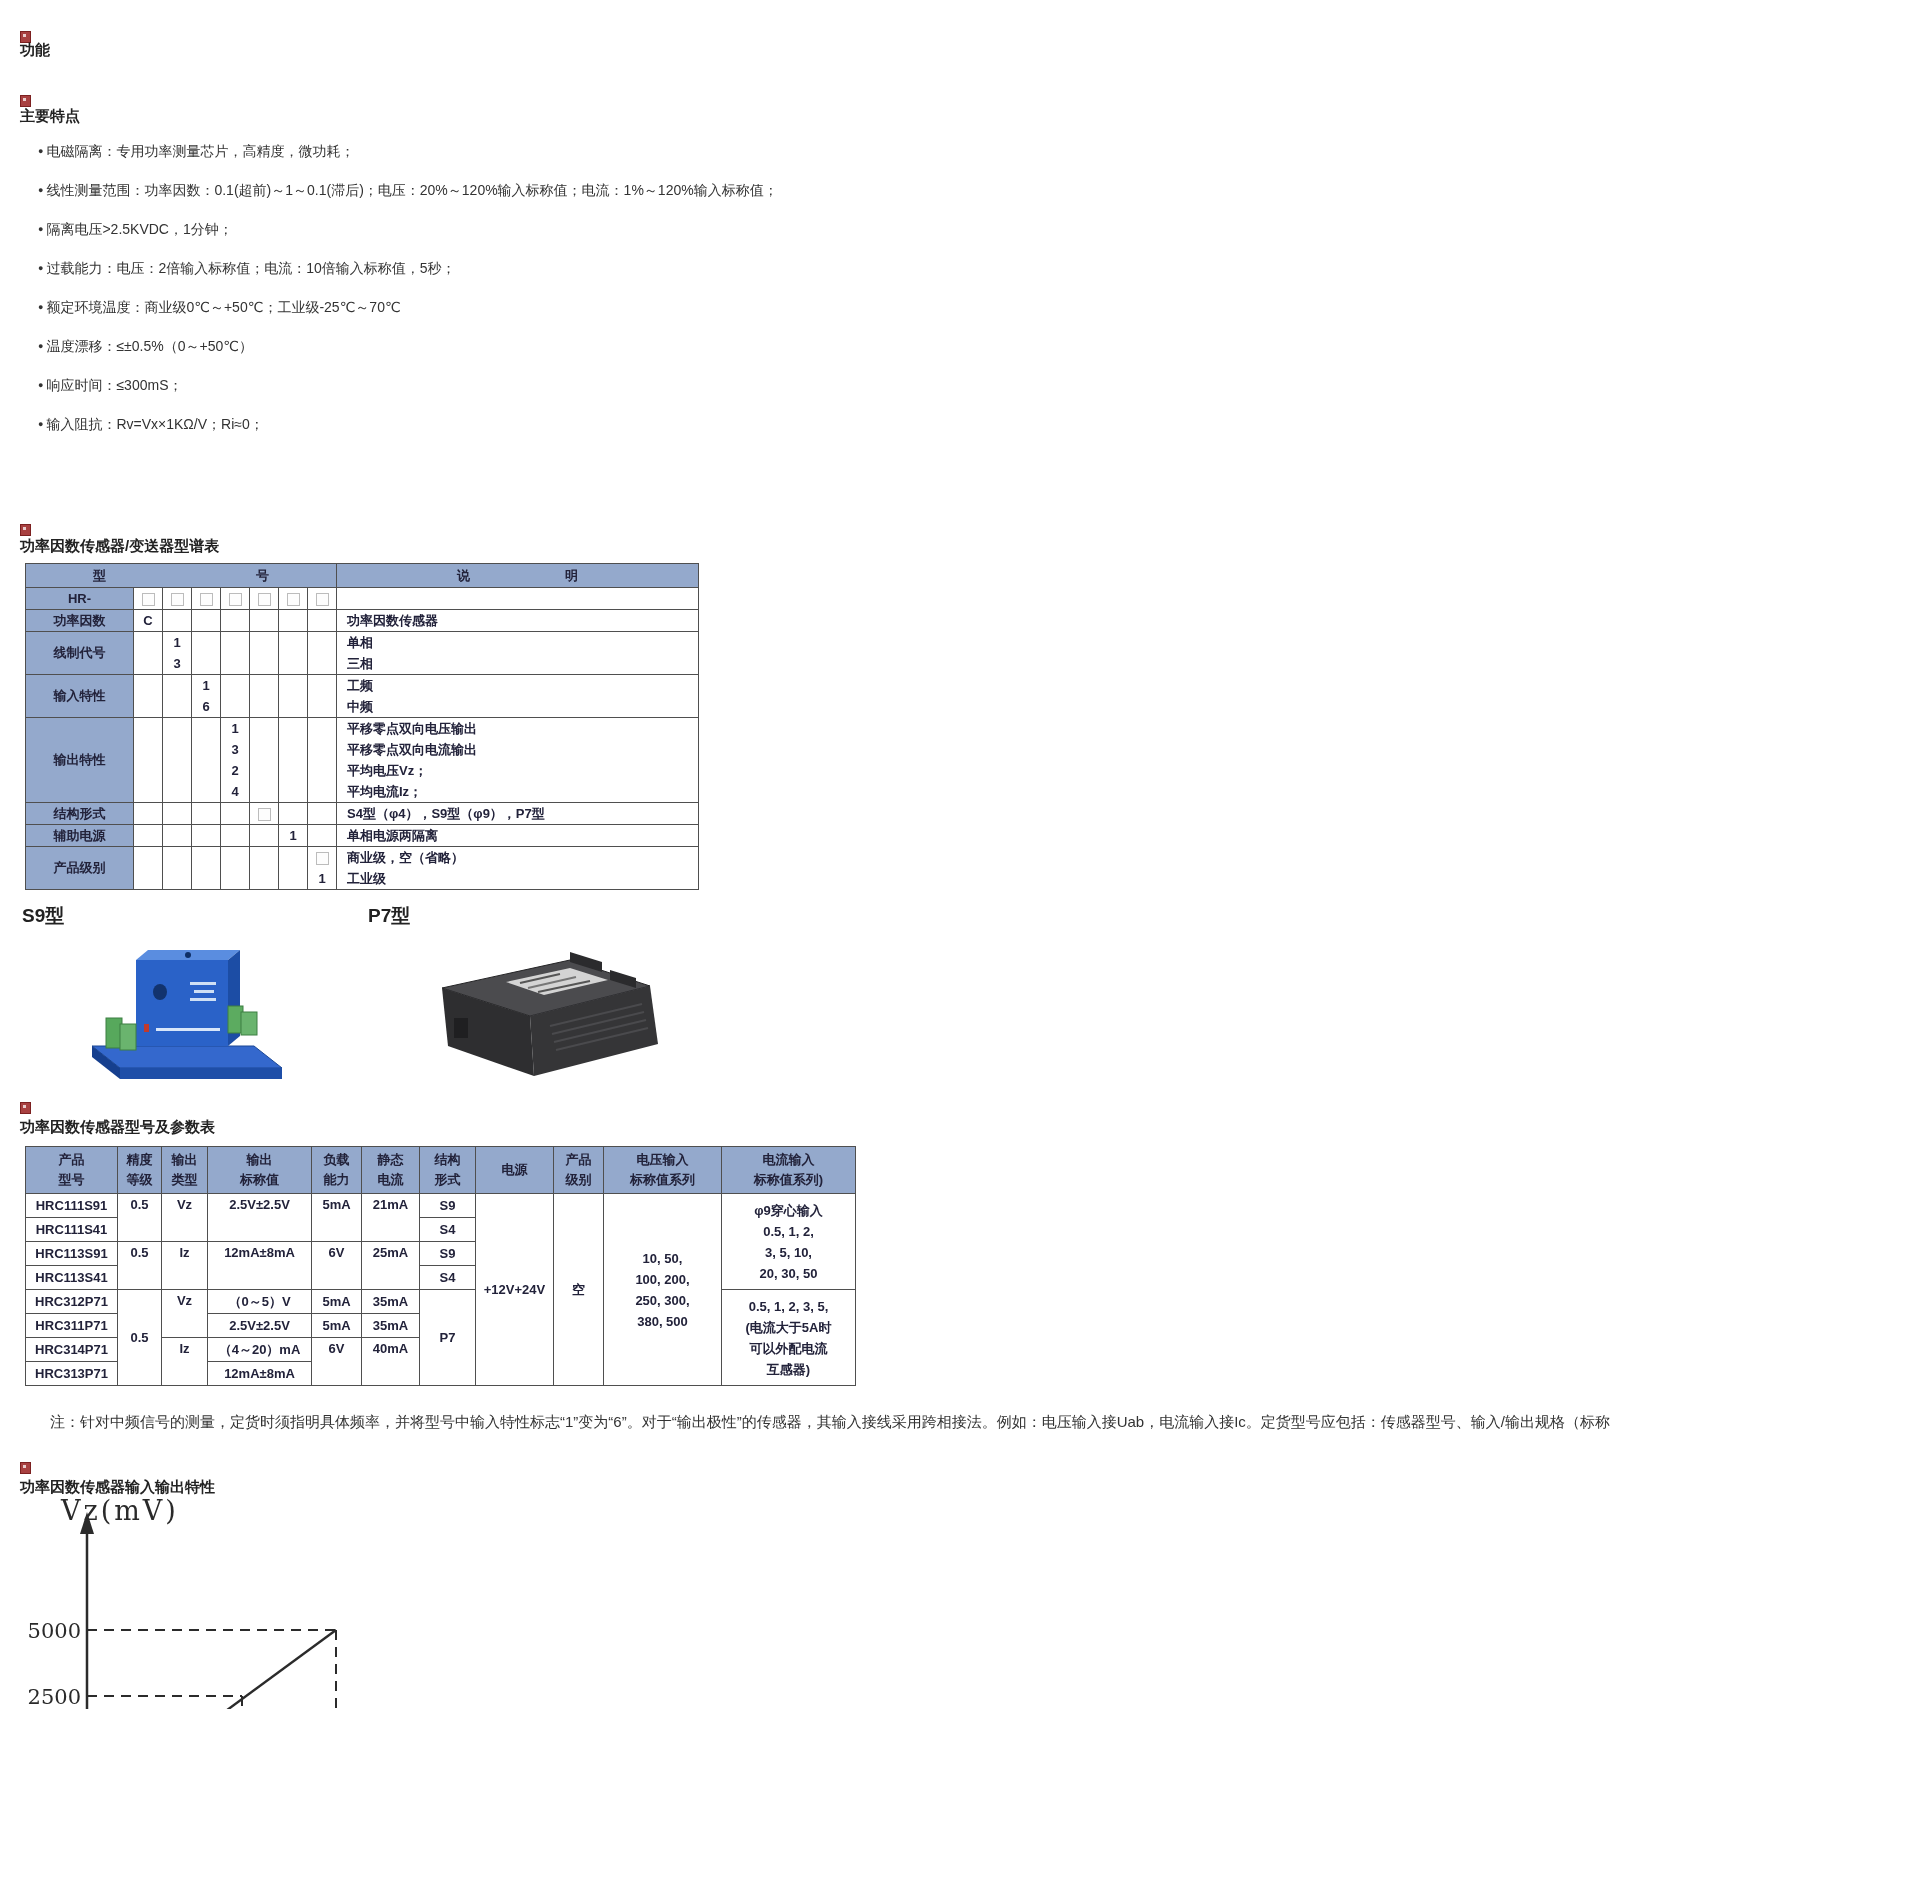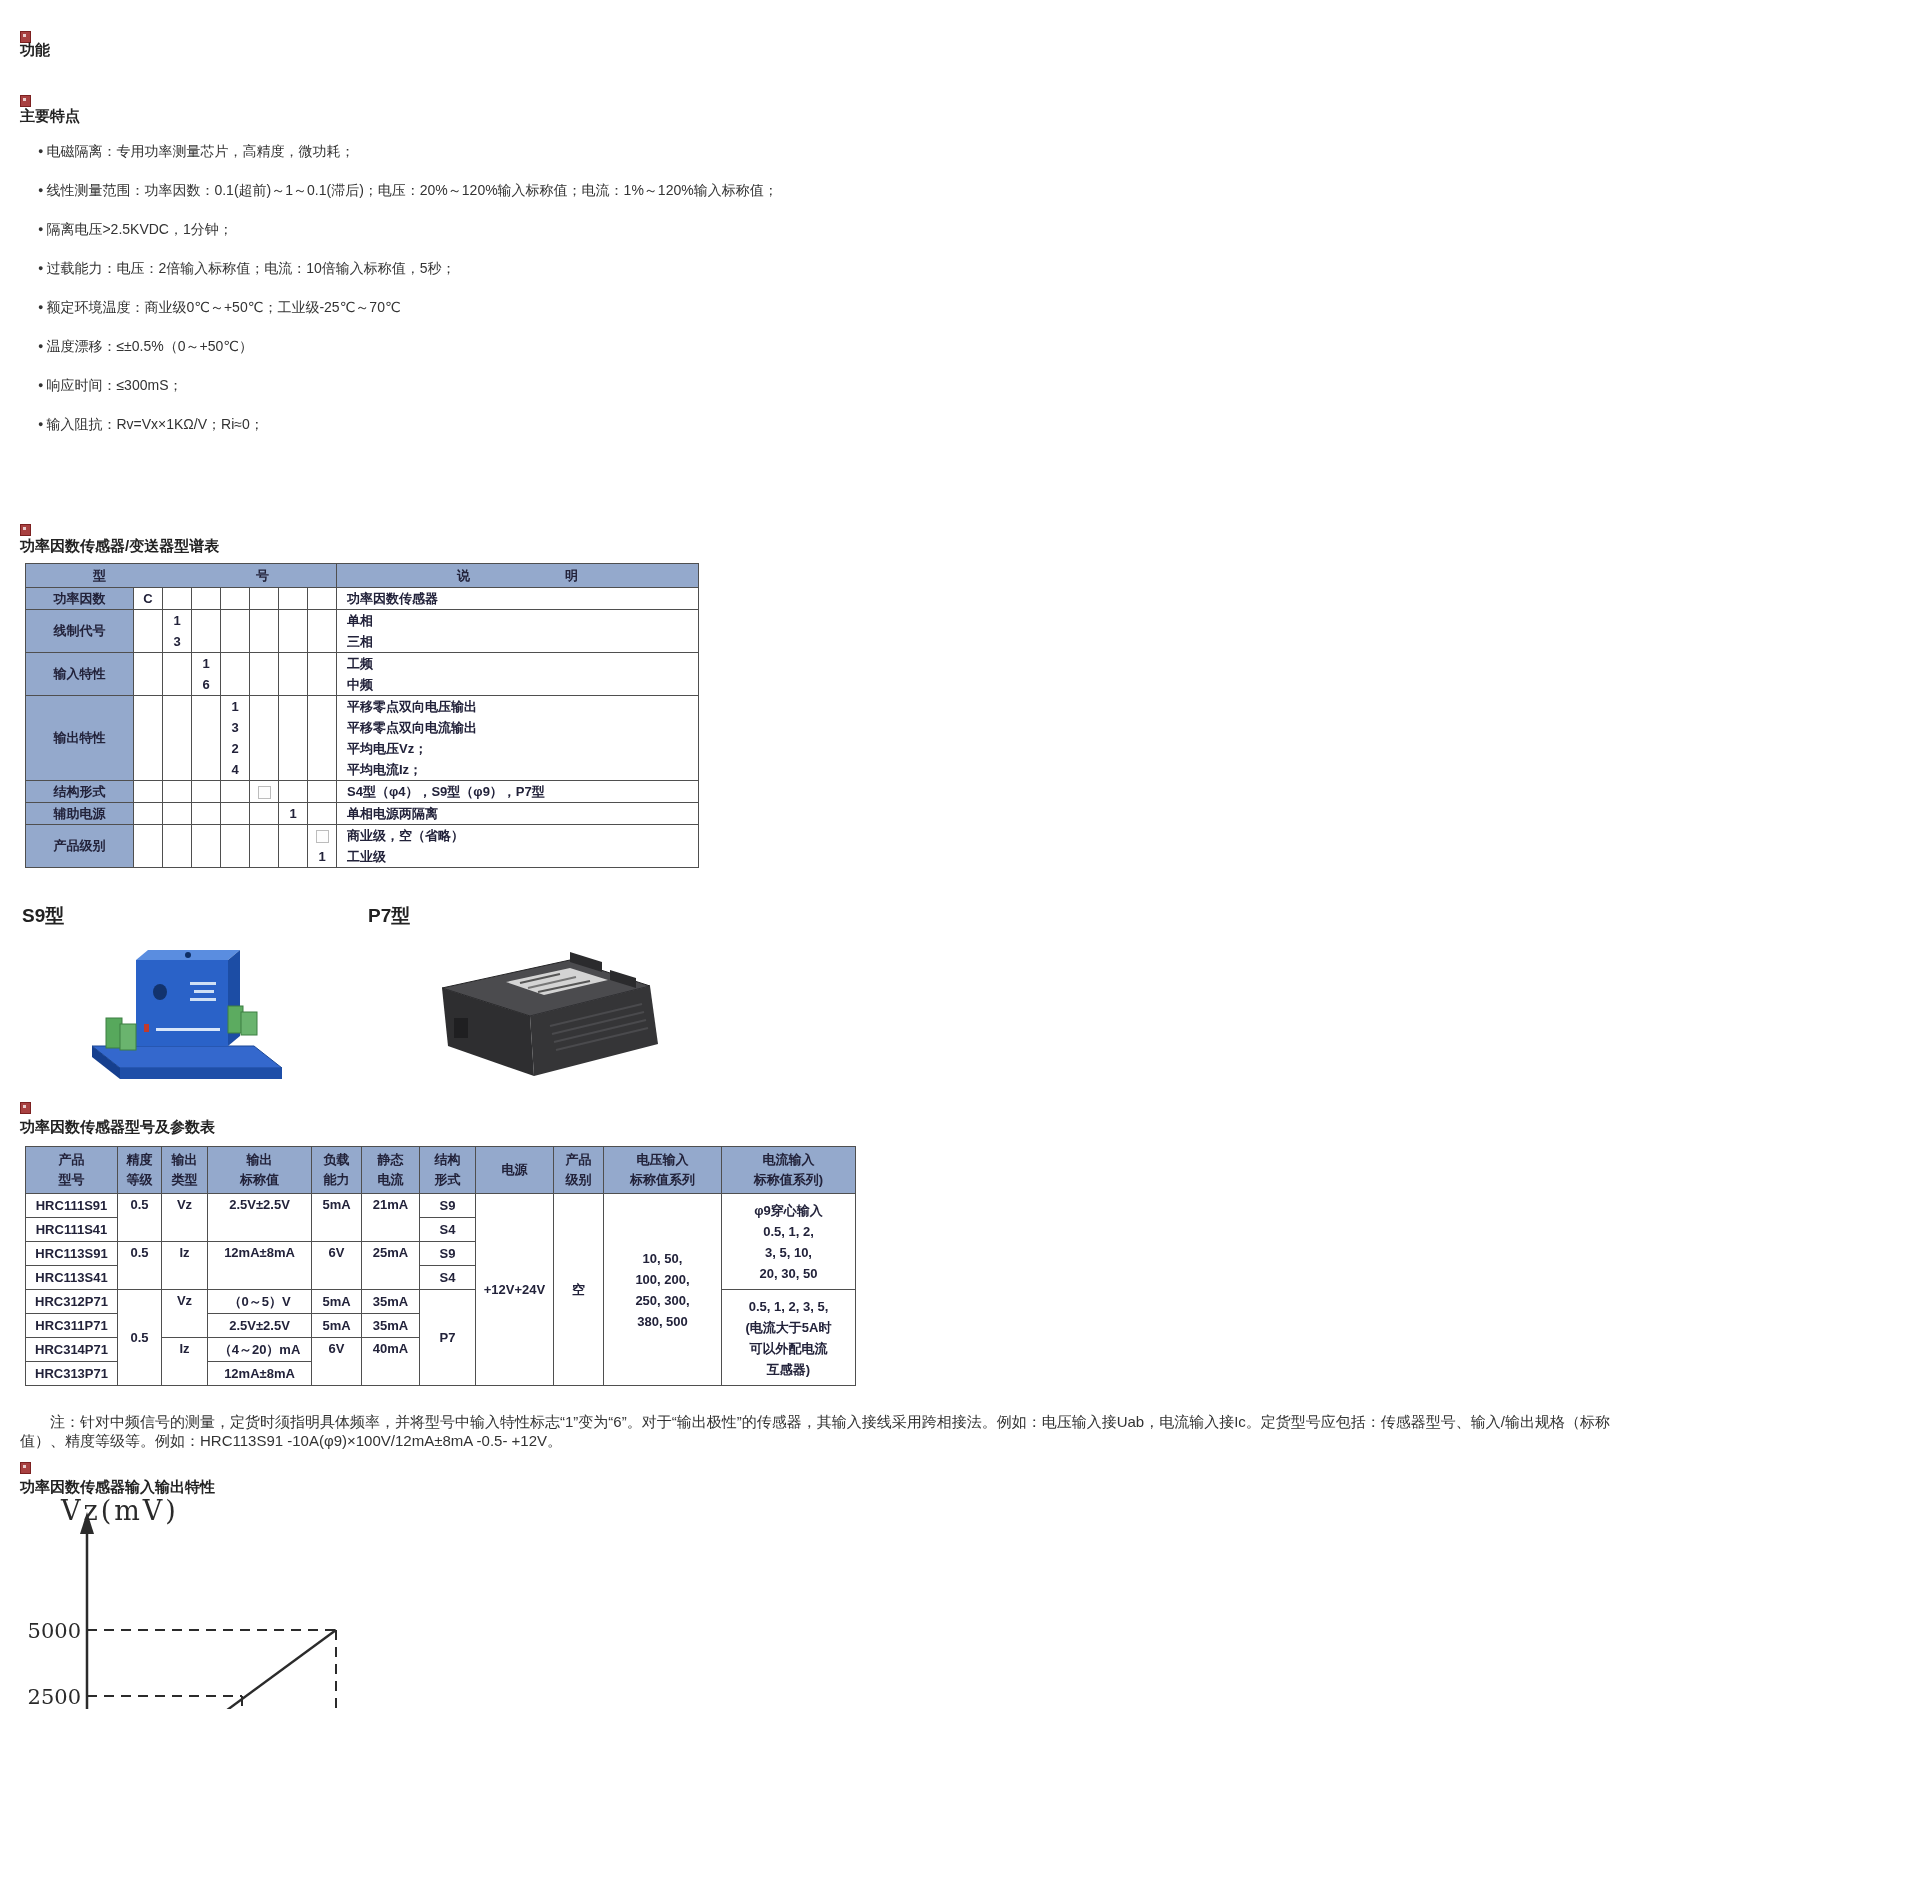--- a/index.html
+++ b/index.html
@@ -89,20 +89,31 @@
               <span>型</span>
               <span>号</span>
             </div>
       </th>
       <th>
         <div class="split sm">
               <span>说</span>
               <span>明</span>
             </div>
       </th>
+    </tr>
+    <tr class="r1">
+      <td class="lbl">HR-</td>
+      <td class="code"><span class="cbx"></span></td>
+      <td class="code"><span class="cbx"></span></td>
+      <td class="code"><span class="cbx"></span></td>
+      <td class="code"><span class="cbx"></span></td>
+      <td class="code"><span class="cbx"></span></td>
+      <td class="code"><span class="cbx"></span></td>
+      <td class="code"><span class="cbx"></span></td>
+      <td class="desc"></td>
     </tr>
     <tr class="r1">
       <td class="lbl">功率因数</td>
       <td class="code">C</td>
       <td></td>
           <td></td>
           <td></td>
           <td></td>
           <td></td>
           <td></td>
@@ -388,21 +399,20 @@
       <td rowspan="2" class="vt">40mA</td>
     </tr>
     <tr>
       <td>HRC313P71</td>
       <td>12mA±8mA</td>
     </tr>
   </tbody>
     </table>
 
   <div class="abs note" style="left:20px;top:1393px;width:1885px;text-indent:2em;margin-top:16px;">注：针对中频信号的测量，定货时须指明具体频率，并将型号中输入特性标志“1”变为“6”。对于“输出极性”的传感器，其输入接线采用跨相接法。例如：电压输入接Uab，电流输入接Ic。定货型号应包括：传感器型号、输入/输出规格（标称</div>
-  <div class="abs note" style="left:20px;top:1428px;width:1885px;">值）、精度等级等。例如：HRC113S91 -10A(φ9)×100V/12mA±8mA -0.5- +12V。</div>
 
   <span class="ph-icon" style="left:20px;top:1462px;"></span>
   <div class="abs h1" style="left:20px;top:1478px;">功率因数传感器输入输出特性</div>
 
   <svg class="abs" style="left:25px;top:1498px;" width="480" height="362" viewBox="0 0 480 362">
 
     <line x1="62" y1="315" x2="62" y2="30" stroke="#2b2b2b" stroke-width="2.5"></line>
     <polygon points="55,36 62,14 69,36" fill="#2b2b2b"></polygon>
     <line x1="58" y1="315" x2="432" y2="315" stroke="#2b2b2b" stroke-width="2.5"></line>
     <polygon points="426,308 448,315 426,322" fill="#2b2b2b"></polygon>

